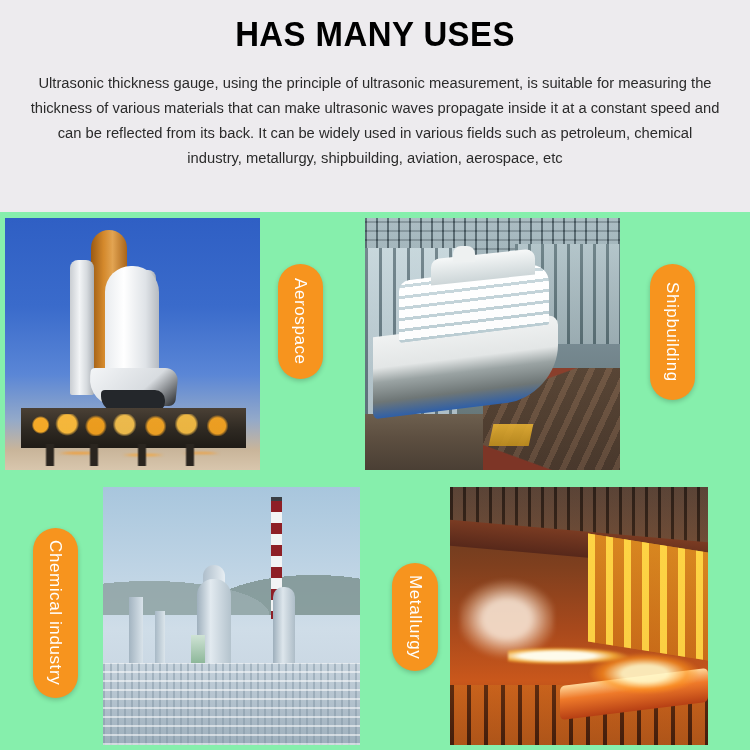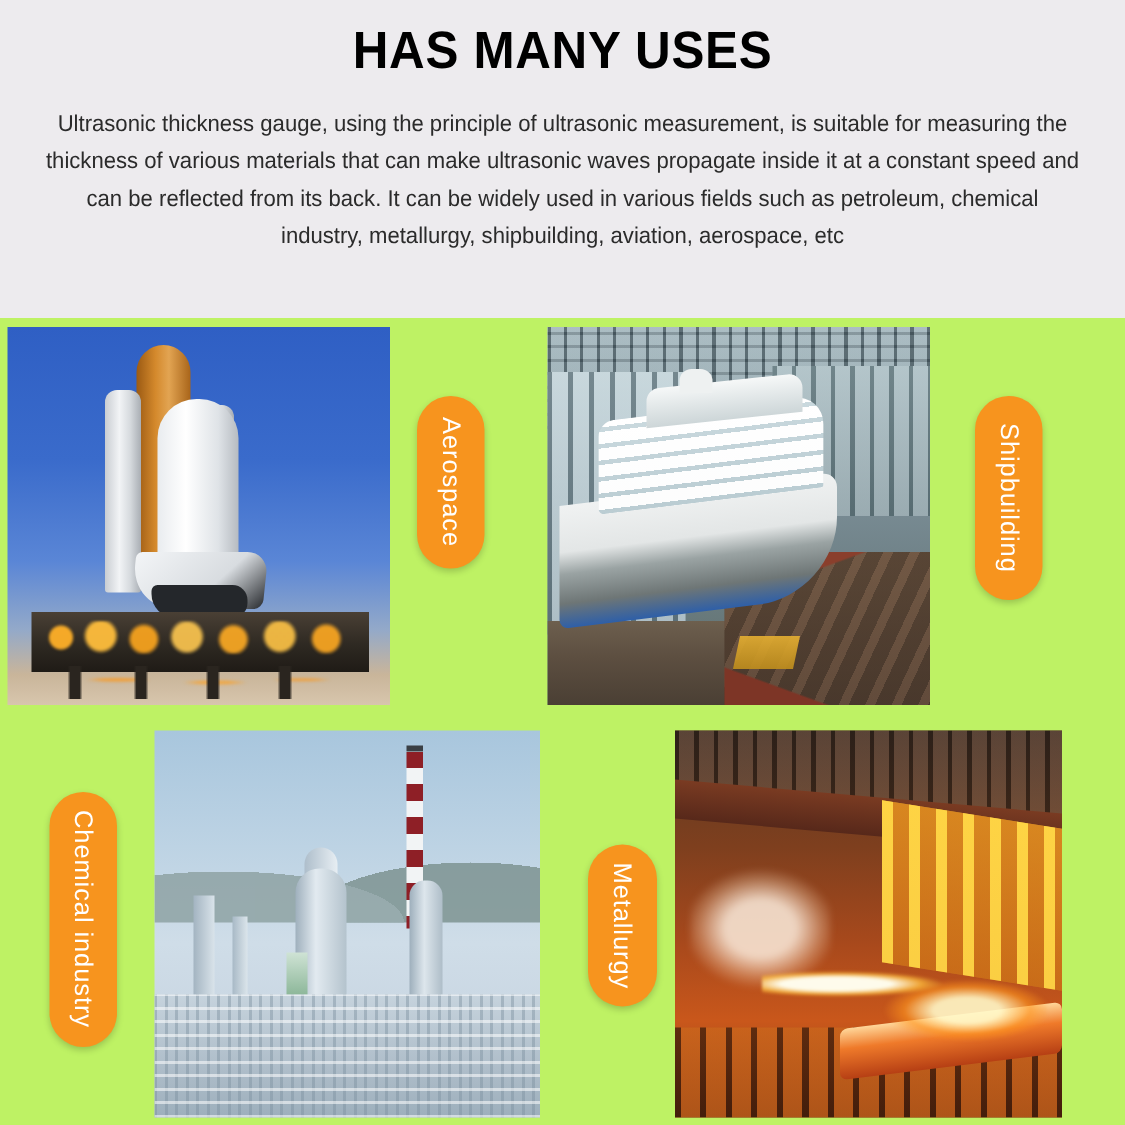--- a/index.html
+++ b/index.html
@@ -10,21 +10,21 @@
     width: 750px;
     height: 750px;
     font-family: "Liberation Sans", sans-serif;
     background: #ffffff;
     overflow: hidden;
   }
   #page {
     position: relative;
     width: 750px;
     height: 750px;
-    background: #bef264;
+    background: #86efac;
   }
 
   
   .header-band {
     position: absolute;
     left: 0;
     top: 0;
     width: 750px;
     height: 212px;
     background: #edebee;

